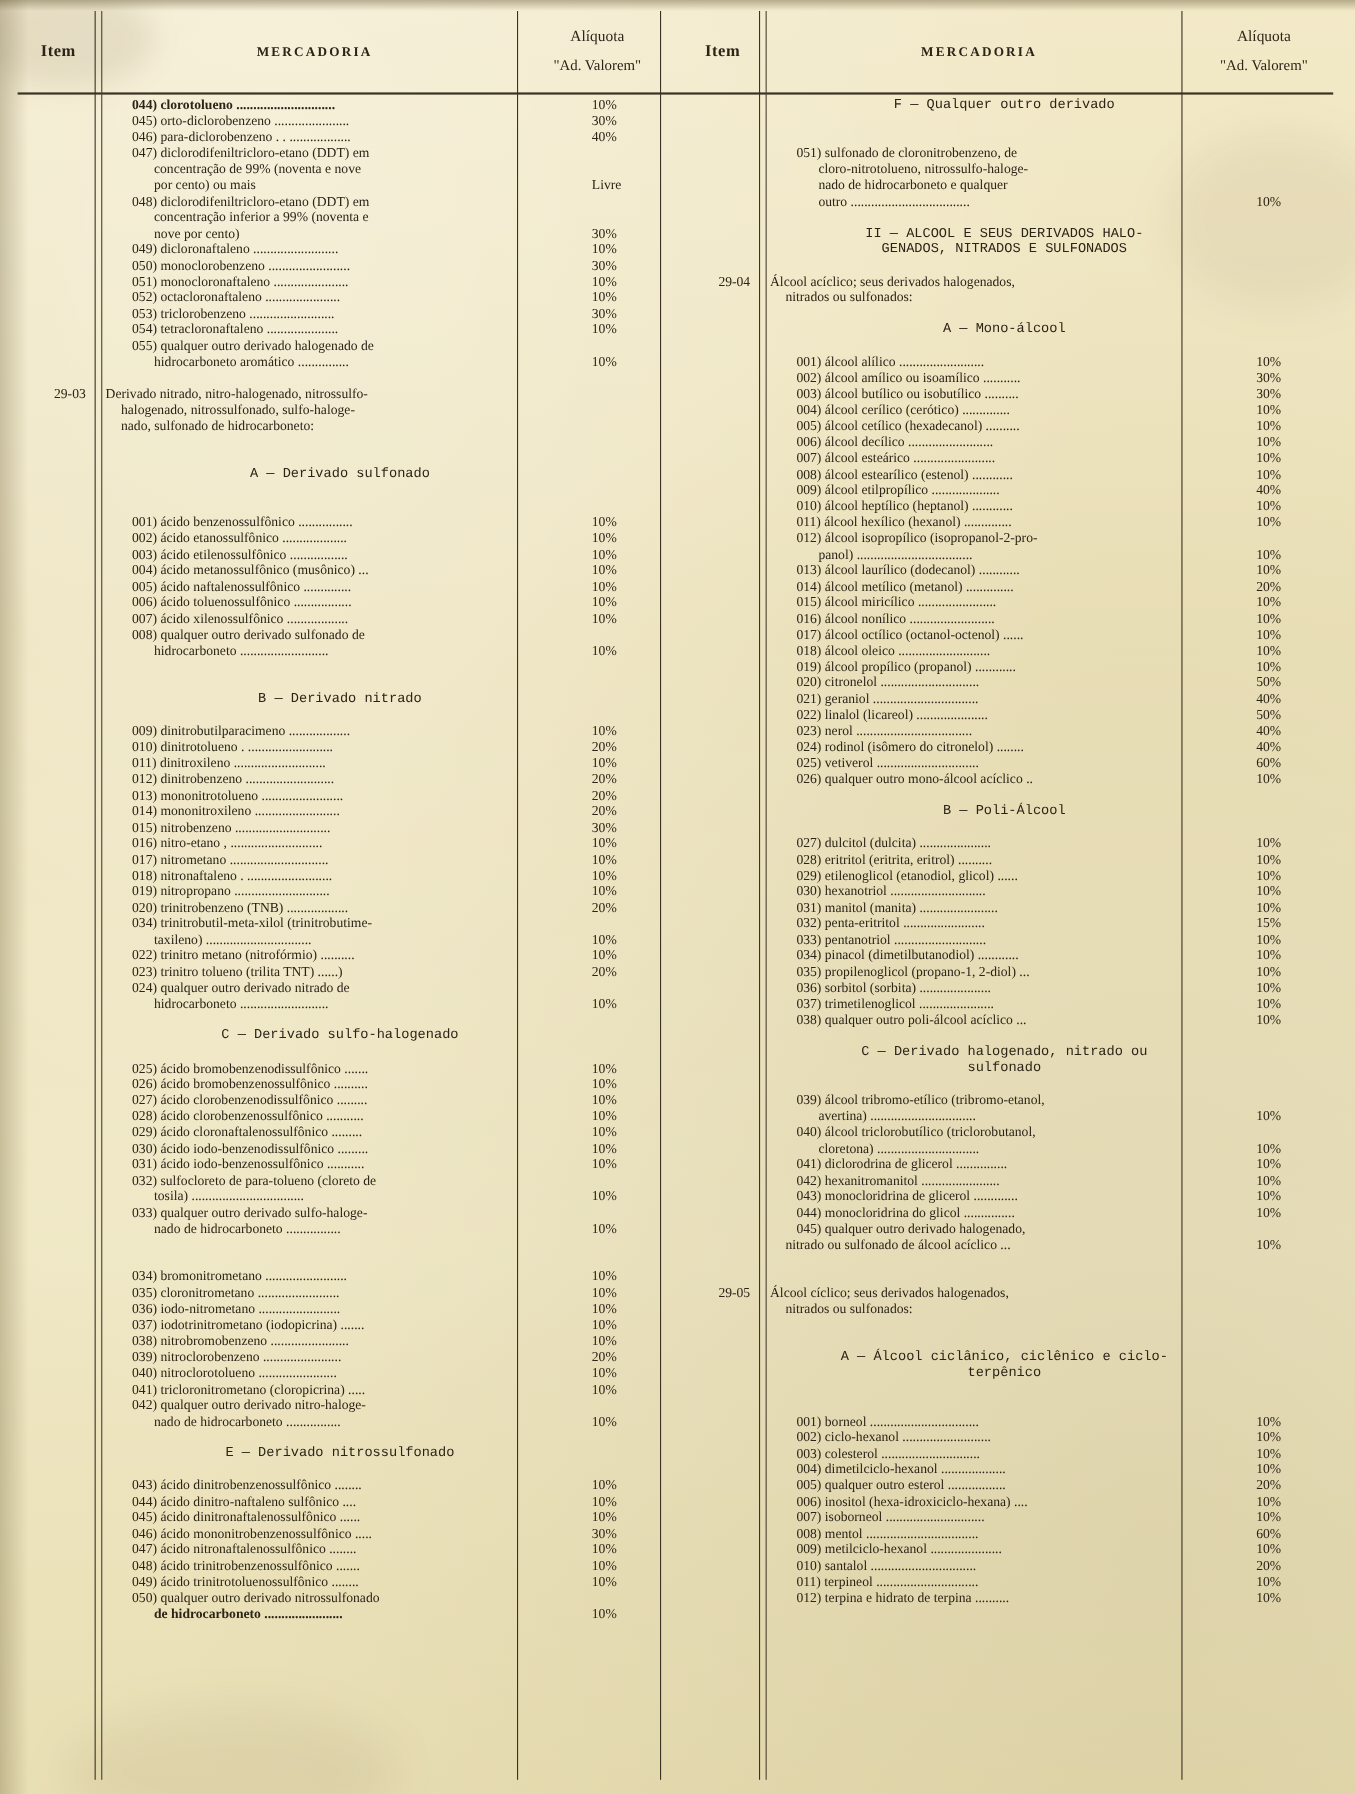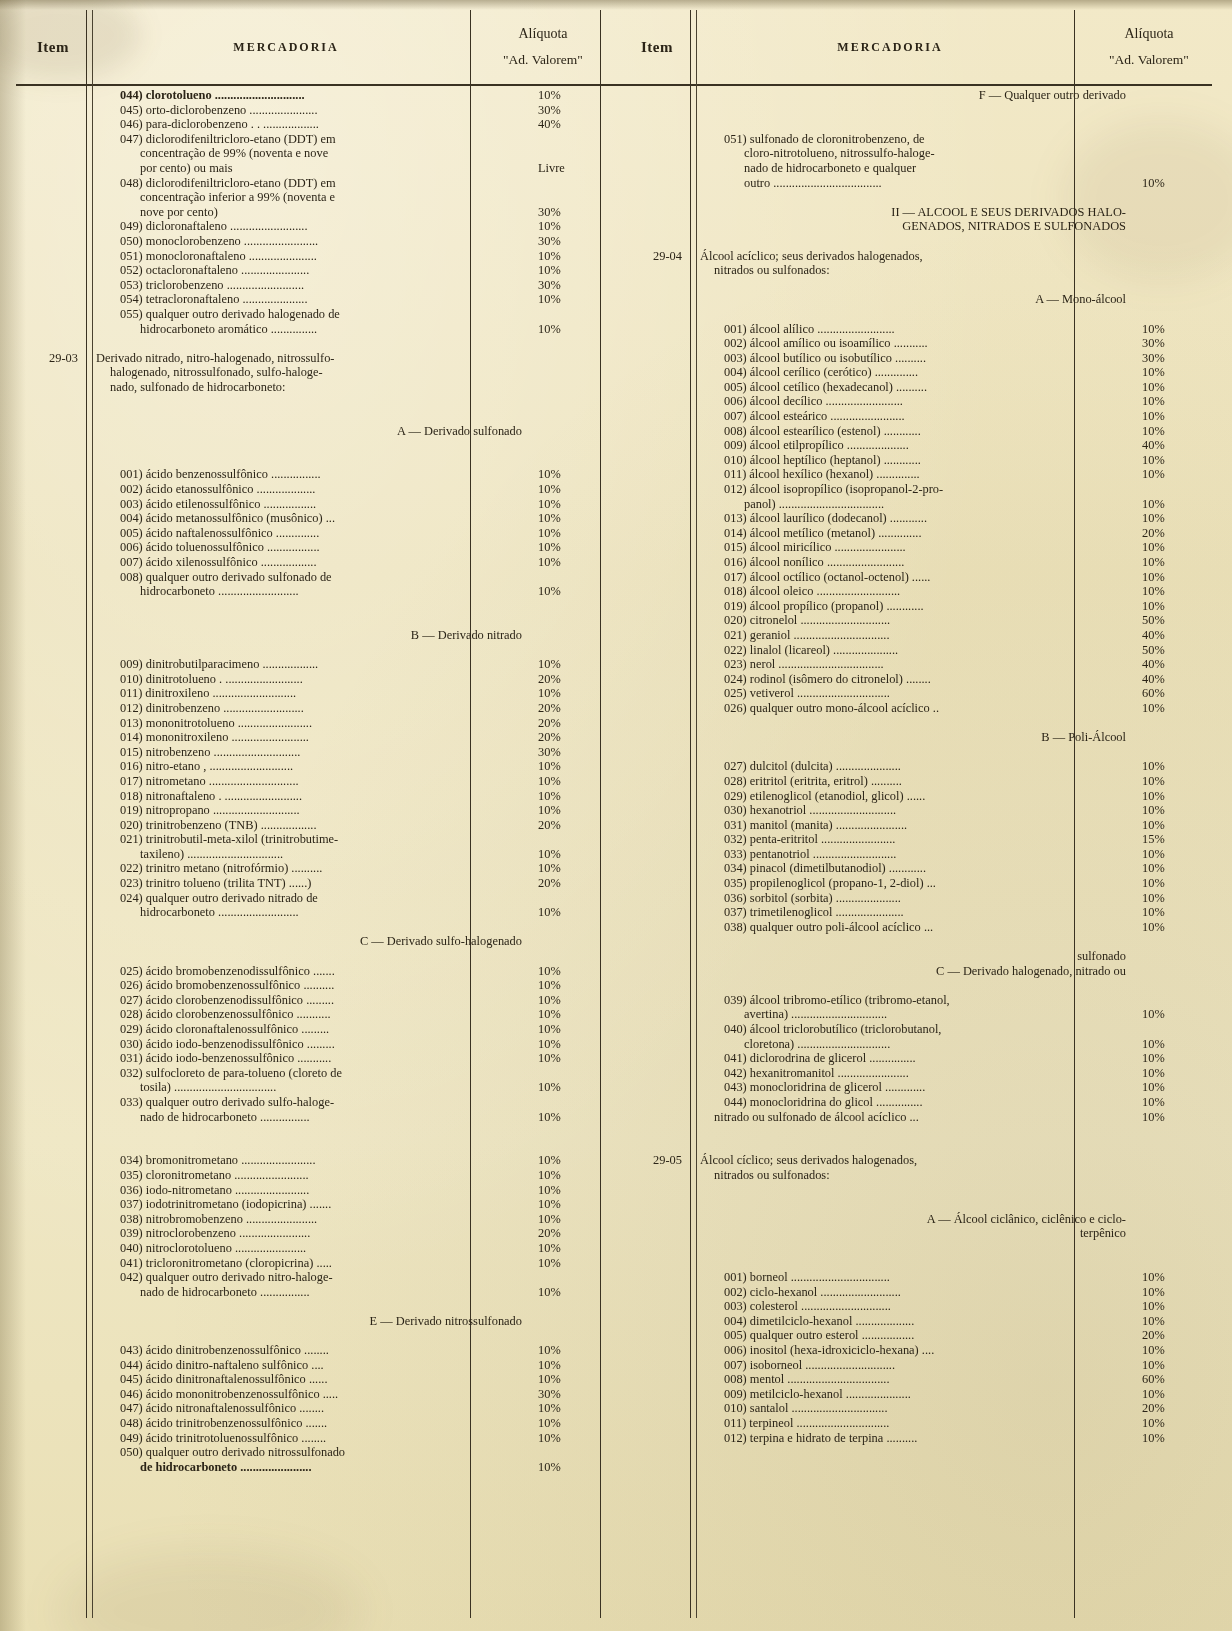--- a/index.html
+++ b/index.html
@@ -57,21 +57,21 @@
   .r-body {
     flex:1 1 auto; padding-left:10px; padding-right:6px;
     white-space:pre-wrap;
   }
   .r-rate {
     width:74px; flex:0 0 74px; text-align:left; padding-left:10px;
     font-size:12.4px;
   }
   .blank { height:14.6px; }
 
-  .center { text-align:right; }
+  .center { text-align:center;font-family:Liberation Mono, monospace; }
   .bold { font-weight:bold; }
   .ind1 { padding-left:24px; }
   .ind2 { padding-left:54px; }
   .hang { text-indent:-26px; padding-left:60px; }
 
   
   .stain { position:absolute; border-radius:50%; pointer-events:none; }
   .s1 { left:-20px; top:-10px; width:160px; height:90px; background:rgba(90,70,30,0.10); filter:blur(12px); }
   .s2 { right:-30px; top:120px; width:200px; height:160px; background:rgba(110,90,40,0.07); filter:blur(18px); }
   .s3 { left:60px; bottom:-40px; width:300px; height:120px; background:rgba(100,80,35,0.08); filter:blur(20px); }
@@ -348,21 +348,21 @@
             <div class="r-body hang">019) nitropropano ............................</div>
             <div class="r-rate">10%</div>
           </div>
           <div class="row">
             <div class="r-item"></div>
             <div class="r-body hang">020) trinitrobenzeno (TNB) ..................</div>
             <div class="r-rate">20%</div>
           </div>
           <div class="row">
             <div class="r-item"></div>
-            <div class="r-body hang">021) trinitrobutil-meta-xilol (trinitrobutime-</div>
+            <div class="r-body hang">034) trinitrobutil-meta-xilol (trinitrobutime-</div>
             <div class="r-rate"></div>
           </div>
           <div class="row">
             <div class="r-item"></div>
             <div class="r-body ind2">taxileno) ...............................</div>
             <div class="r-rate">10%</div>
           </div>
           <div class="row">
             <div class="r-item"></div>
             <div class="r-body hang">022) trinitro metano (nitrofórmio) ..........</div>
@@ -808,28 +808,28 @@
             <div class="r-rate">10%</div>
           </div>
           <div class="row">
             <div class="r-item"></div>
             <div class="r-body hang">038) qualquer outro poli-álcool acíclico ...</div>
             <div class="r-rate">10%</div>
           </div>
           <div class="blank"></div>
           <div class="row">
             <div class="r-item"></div>
+            <div class="r-body center">C — Derivado halogenado, nitrado ou</div>
+            <div class="r-rate"></div>
+          </div>
+          <div class="row">
+            <div class="r-item"></div>
             <div class="r-body center">sulfonado</div>
             <div class="r-rate"></div>
           </div>
-          <div class="row">
-            <div class="r-item"></div>
-            <div class="r-body center">C — Derivado halogenado, nitrado ou</div>
-            <div class="r-rate"></div>
-          </div>
           <div class="blank"></div>
           <div class="row">
             <div class="r-item"></div>
             <div class="r-body hang">039) álcool tribromo-etílico (tribromo-etanol,</div>
             <div class="r-rate"></div>
           </div>
           <div class="row">
             <div class="r-item"></div>
             <div class="r-body ind2">avertina) ...............................</div>
             <div class="r-rate">10%</div>
@@ -856,20 +856,25 @@
           </div>
           <div class="row">
             <div class="r-item"></div>
             <div class="r-body hang">043) monocloridrina de glicerol .............</div>
             <div class="r-rate">10%</div>
           </div>
           <div class="row">
             <div class="r-item"></div>
             <div class="r-body hang">044) monocloridrina do glicol ...............</div>
             <div class="r-rate">10%</div>
+          </div>
+          <div class="row">
+            <div class="r-item"></div>
+            <div class="r-body hang">045) qualquer outro derivado halogenado,</div>
+            <div class="r-rate"></div>
           </div>
           <div class="row">
             <div class="r-item"></div>
             <div class="r-body ind1">nitrado ou sulfonado de álcool acíclico ...</div>
             <div class="r-rate">10%</div>
           </div>
           <div class="blank"></div>
           <div class="blank"></div>
           <div class="row">
             <div class="r-item">29-05</div>

